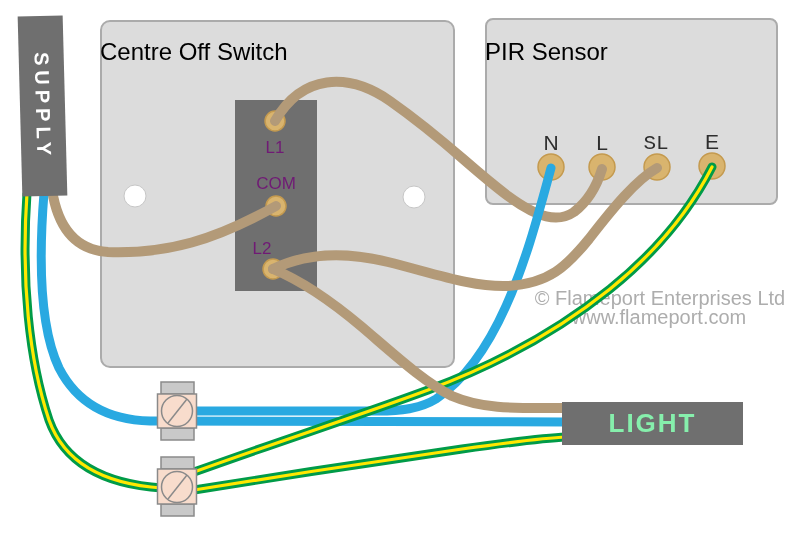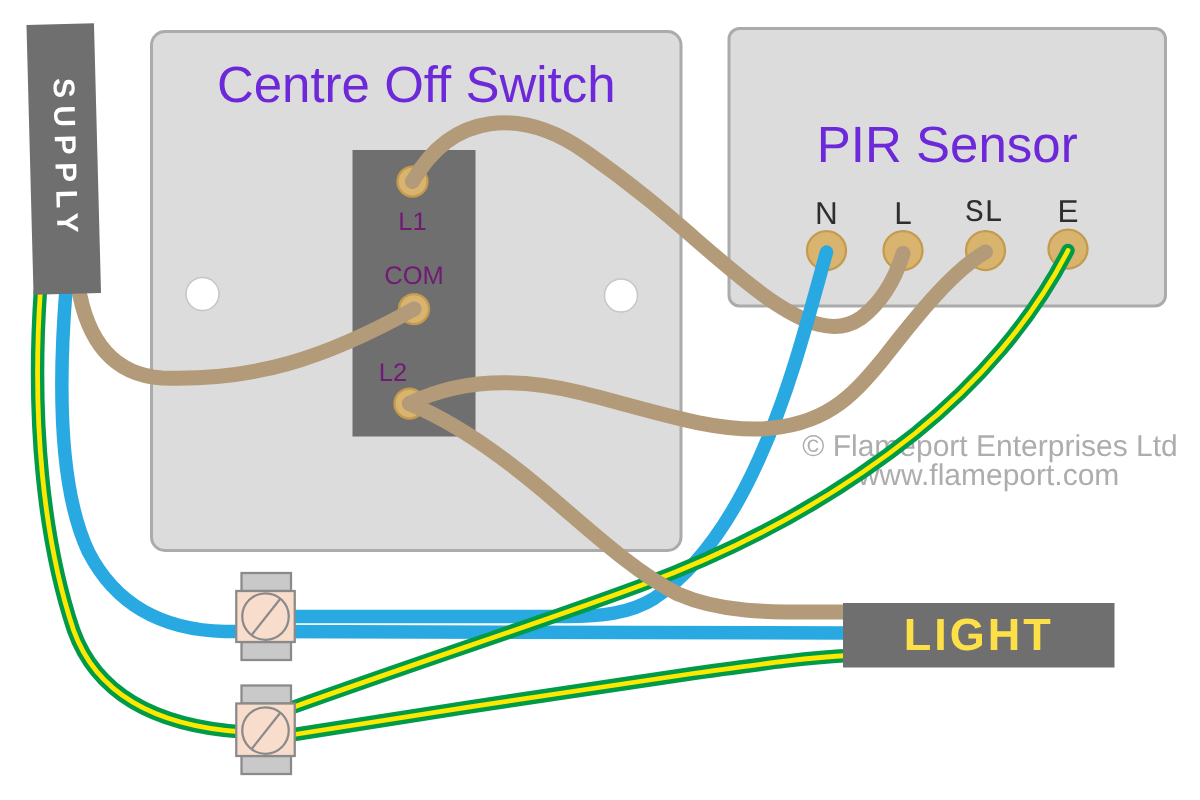--- a/index.html
+++ b/index.html
@@ -1,41 +1,41 @@
 <!DOCTYPE html>
 <html><head>
 <meta charset="utf-8">
 <style>
   html,body{margin:0;padding:0;background:#fff;}
   .canvas{position:relative;width:800px;height:533px;background:#ffffff;overflow:hidden;
           font-family:"Liberation Sans",sans-serif;}
   .plate{position:absolute;background:#DCDCDC;border:2px solid #ABABAB;border-radius:10px;z-index:1;box-sizing:border-box;}
-  .plate-title{position:absolute;z-index:2;color:#6d28d9;font-size:34px;white-space:nowrap;text-align:center;}
+  .plate-title{position:absolute;z-index:2;color:#000000;font-size:24px;white-space:nowrap;}
   .insert{position:absolute;left:235px;top:100px;width:82px;height:191px;background:#6F6F6F;z-index:1;}
   .lbl{position:absolute;z-index:2;transform:translate(-50%,-50%);white-space:nowrap;}
   .insert-lbl{color:#701a75;font-size:17px;}
   .pir-lbl{color:#2E2E2E;font-size:21px;}
   .watermark{position:absolute;z-index:2;width:320px;text-align:center;color:#ADADAD;font-size:20px;white-space:nowrap;}
   svg.wires{position:absolute;left:0;top:0;z-index:3;}
   .cable-box{position:absolute;background:#6F6F6F;z-index:4;display:flex;align-items:center;justify-content:center;}
   .supply-box{left:20px;top:16px;width:45px;height:180px;transform:rotate(-1.5deg);}
   .supply-text{writing-mode:vertical-rl;color:#fff;font-weight:bold;font-size:20px;letter-spacing:5px;}
   .light-box{left:562px;top:402px;width:181px;height:43px;}
-  .light-text{color:#fde047;font-weight:bold;font-size:30px;letter-spacing:2px;}
+  .light-text{color:#86efac;font-weight:bold;font-size:26px;letter-spacing:2px;}
 </style>
 </head>
 <body>
 
 <div class="canvas">
 
   <div class="plate" style="left:100px;top:20px;width:355px;height:348px;"></div>
   <div class="plate-title" style="left:100px;top:38px;width:355px;">Centre Off Switch</div>
 
   <div class="plate" style="left:485px;top:18px;width:293px;height:187px;border-radius:8px;"></div>
-  <div class="plate-title" style="left:485px;top:38px;width:293px;margin-top:40px;">PIR Sensor</div>
+  <div class="plate-title" style="left:485px;top:38px;width:293px;">PIR Sensor</div>
 
   <div class="insert"></div>
   <span class="lbl insert-lbl" style="left:275px;top:148px;">L1</span>
   <span class="lbl insert-lbl" style="left:276px;top:184px;">COM</span>
   <span class="lbl insert-lbl" style="left:262px;top:249px;">L2</span>
 
   <span class="lbl pir-lbl" style="left:551px;top:143px;">N</span>
   <span class="lbl pir-lbl" style="left:602px;top:143px;">L</span>
   <span class="lbl pir-lbl" style="left:656px;top:143px;font-family:Liberation Mono, monospace;">SL</span>
   <span class="lbl pir-lbl" style="left:712px;top:142px;">E</span>

